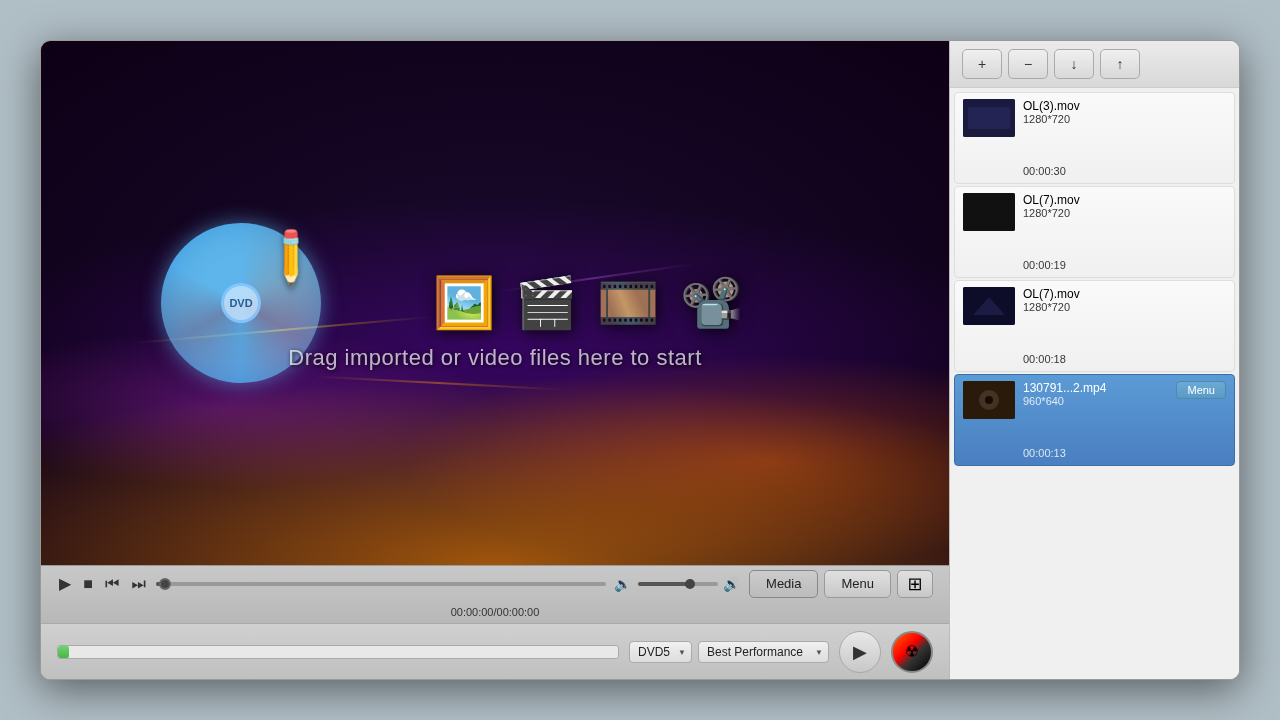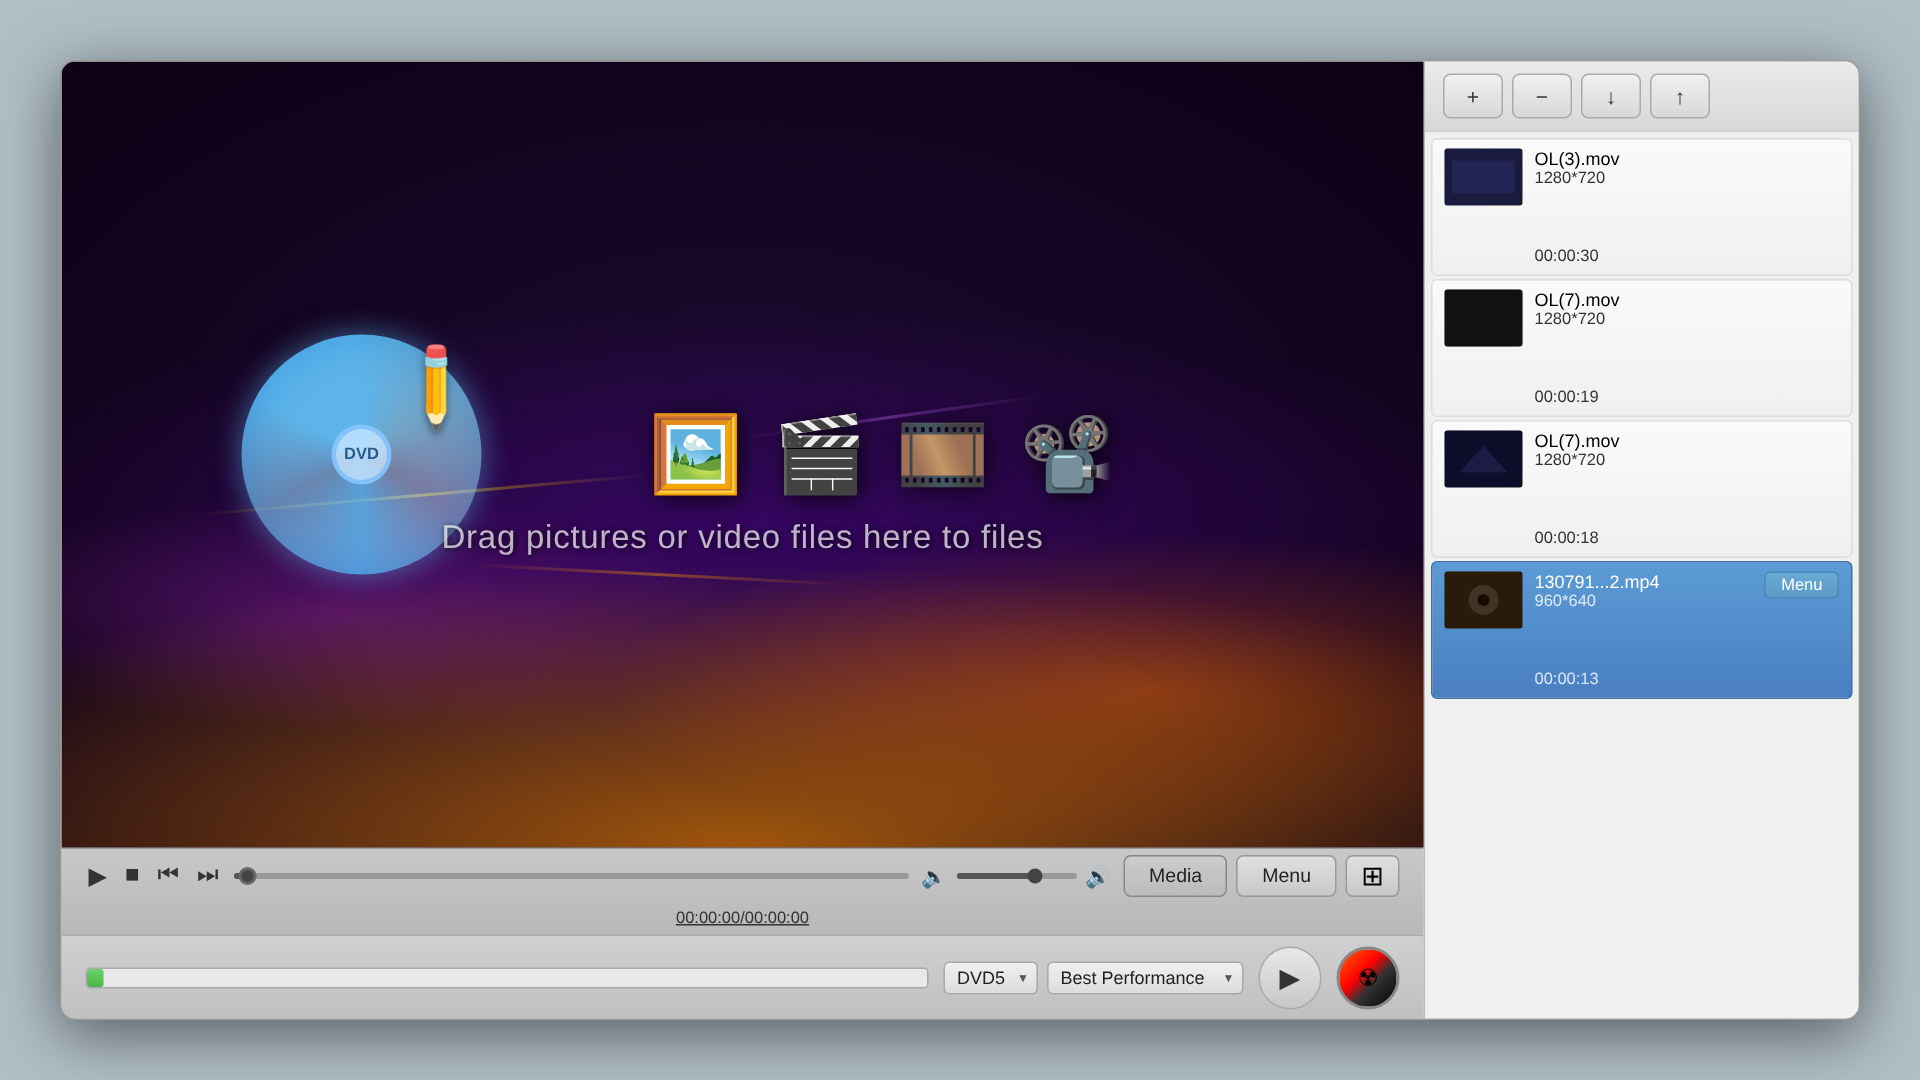--- a/index.html
+++ b/index.html
@@ -236,21 +236,20 @@
       width: 12px;
       height: 12px;
       background: #444;
       border-radius: 50%;
       border: 2px solid #666;
     }
     .time-display {
       font-size: 11px;
       color: #333;
       text-align: center;
-      text-decoration: underline;
     }
     .volume-container {
       display: flex;
       align-items: center;
       gap: 6px;
     }
     .volume-slider {
       width: 80px;
       height: 4px;
       background: #999;
@@ -550,21 +549,21 @@
           <div class="pen-icon">✏️</div>
         </div>
 
         <div class="media-icons">
           <span class="media-icon">🖼️</span>
           <span class="media-icon">🎬</span>
           <span class="media-icon">🎞️</span>
           <span class="media-icon">📽️</span>
         </div>
 
-        <div class="drop-text">Drag  pictures or video files here to files</div>
+        <div class="drop-text">Drag  imported or video files here to start</div>
       </div>
 
       <div class="playback-controls">
         <div class="controls-row">
           <button class="ctrl-btn">▶</button>
           <button class="ctrl-btn">■</button>
           <button class="ctrl-btn">⏮</button>
           <button class="ctrl-btn">⏭</button>
 
           <div class="progress-bar-container">

